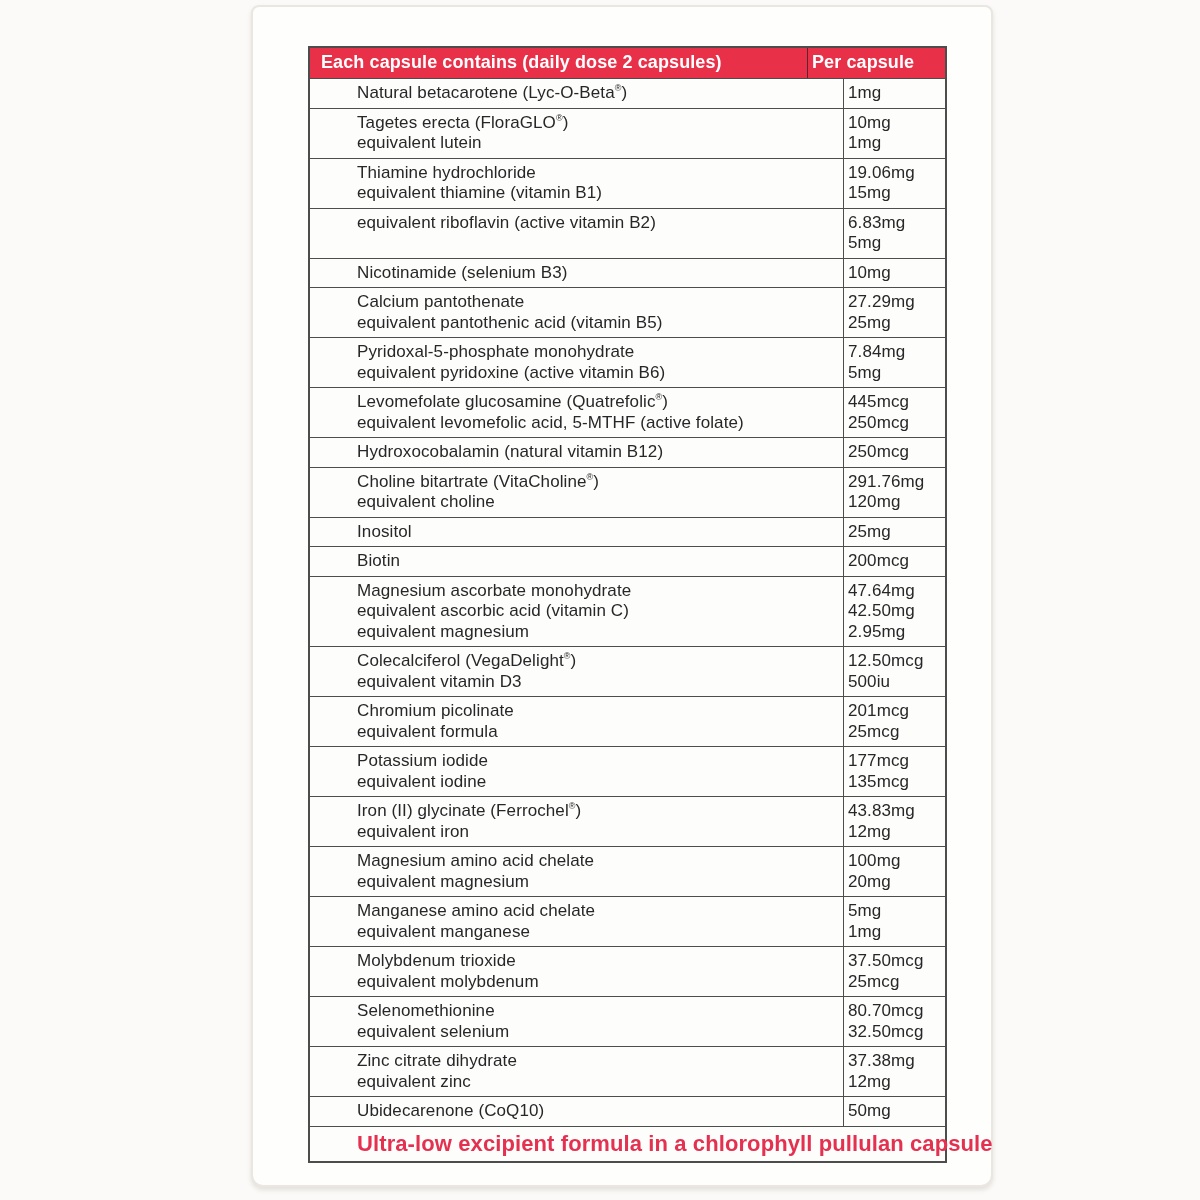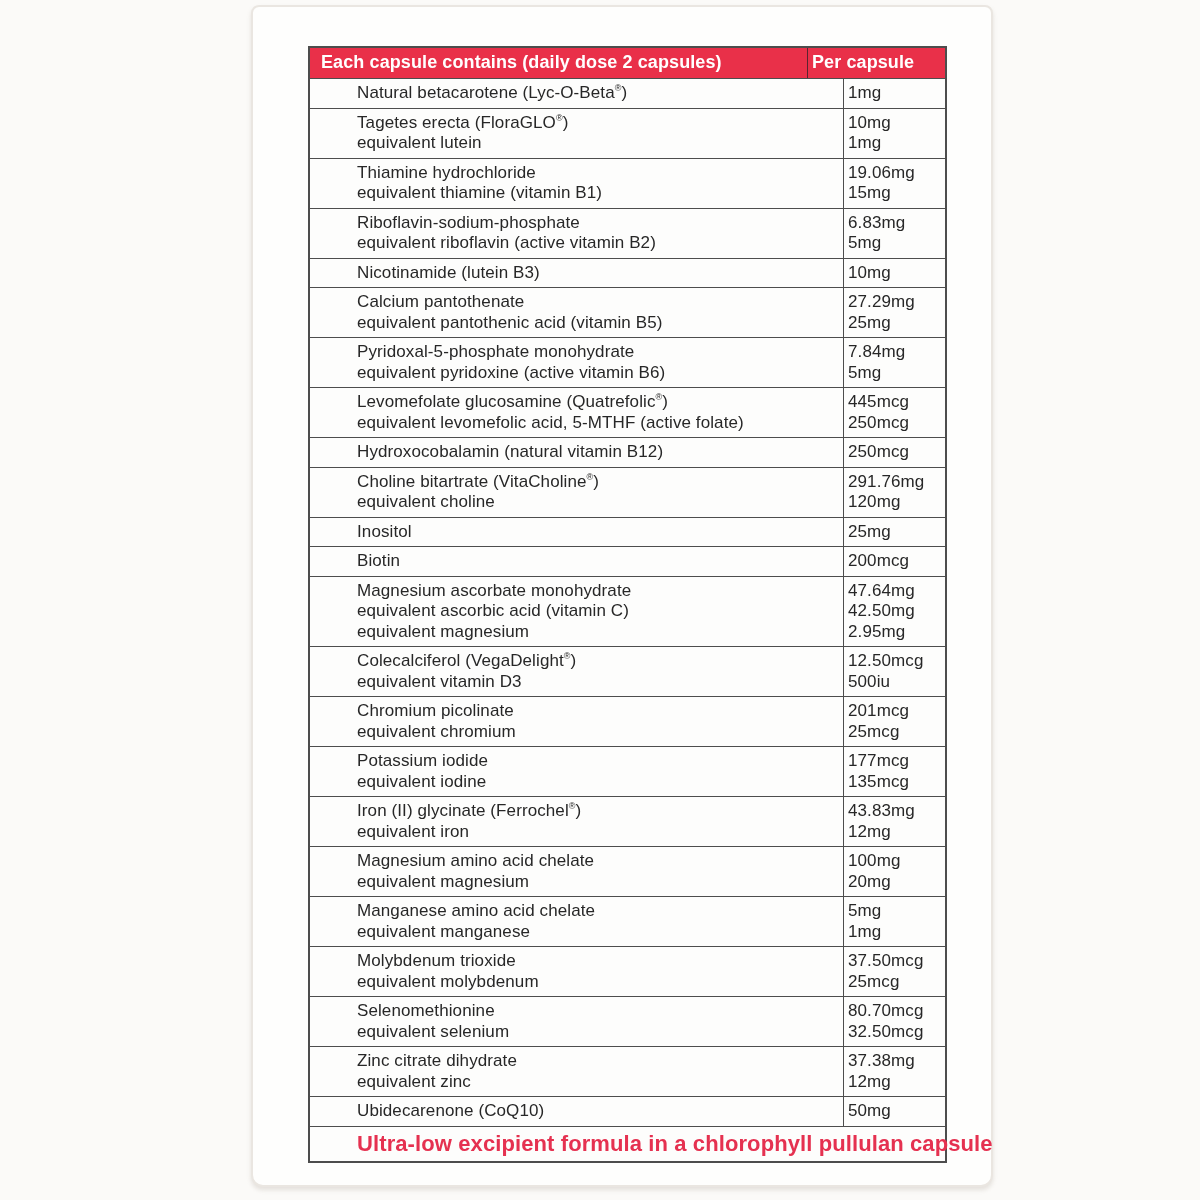--- a/index.html
+++ b/index.html
@@ -150,32 +150,31 @@
               <div class="line">equivalent thiamine (vitamin B1)</div>
             </div>
     <div class="cell amt">
               <div class="line">19.06mg</div>
               <div class="line">15mg</div>
             </div>
   </div>
 
   <div class="trow">
     <div class="cell name">
-              <div class="line">Riboflavin-sodium-phosphate</div>
               <div class="line">equivalent riboflavin (active vitamin B2)</div>
             </div>
     <div class="cell amt">
               <div class="line">6.83mg</div>
               <div class="line">5mg</div>
             </div>
   </div>
 
   <div class="trow">
     <div class="cell name">
-              <div class="line">Nicotinamide (lutein B3)</div>
+              <div class="line">Nicotinamide (selenium B3)</div>
             </div>
     <div class="cell amt">
               <div class="line">10mg</div>
             </div>
   </div>
 
   <div class="trow">
     <div class="cell name">
               <div class="line">Calcium pantothenate</div>
               <div class="line">equivalent pantothenic acid (vitamin B5)</div>
@@ -266,21 +265,21 @@
             </div>
     <div class="cell amt">
               <div class="line">12.50mcg</div>
               <div class="line">500iu</div>
             </div>
   </div>
 
   <div class="trow">
     <div class="cell name">
               <div class="line">Chromium picolinate</div>
-              <div class="line">equivalent chromium</div>
+              <div class="line">equivalent formula</div>
             </div>
     <div class="cell amt">
               <div class="line">201mcg</div>
               <div class="line">25mcg</div>
             </div>
   </div>
 
   <div class="trow">
     <div class="cell name">
               <div class="line">Potassium iodide</div>

